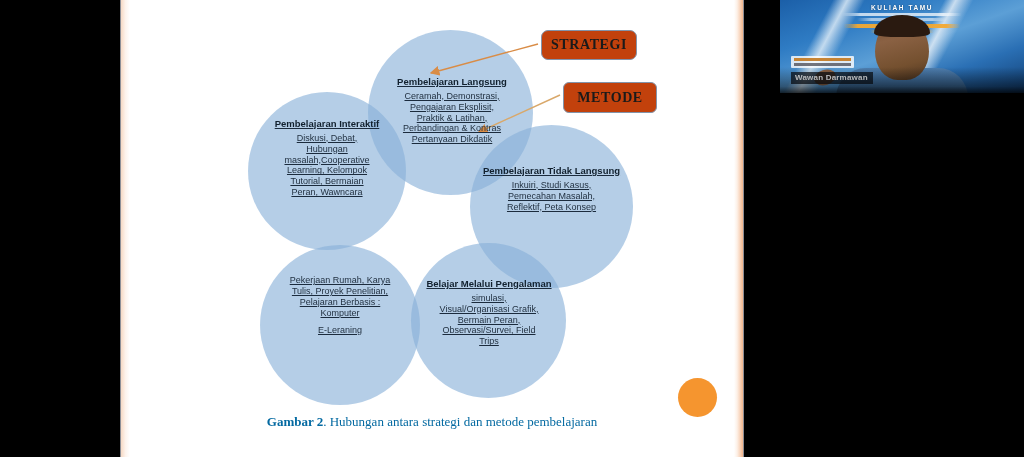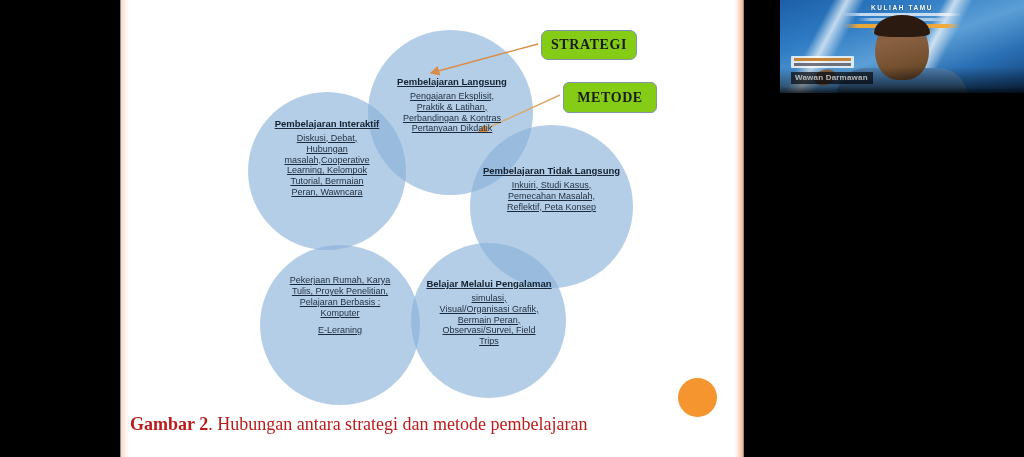--- a/index.html
+++ b/index.html
@@ -93,41 +93,41 @@
     color: #1e2d3d;
   }
   .circle-label .body .ln { display: block; }
 
   
   .callout {
     position: absolute;
     box-sizing: border-box;
     border: 1.3px solid #8294ab;
     border-radius: 7px;
-    background: #84cc16;
+    background: #c2410c;
     color: #1a1a1a;
     font-family: "Liberation Serif", serif;
     font-weight: bold;
     font-size: 14px;
     letter-spacing: 0.6px;
     display: flex;
     align-items: center;
     justify-content: center;
   }
 
   
   #caption {
     position: absolute;
     left: 0;
     top: 414px;
     width: 604px;
-    text-align: left;
+    text-align: center;
     font-family: "Liberation Serif", serif;
-    font-size: 18px;
-    color: #b91c1c;
+    font-size: 13px;
+    color: #0369a1;
   }
   #caption .bold { font-weight: bold; }
 
   
   #orange-dot {
     position: absolute;
     left: 548px;
     top: 378px;
     width: 39px;
     height: 39px;
@@ -354,20 +354,21 @@
           <span class="ln">masalah,Cooperative</span>
           <span class="ln">Learning, Kelompok</span>
           <span class="ln">Tutorial, Bermaian</span>
           <span class="ln">Peran, Wawncara</span>
         </span>
       </div>
 
       <div class="circle-label" style="left:232px; top:76px; width:180px;">
         <span class="head">Pembelajaran Langsung</span>
         <span class="body">
+          <span class="ln">Ceramah, Demonstrasi,</span>
           <span class="ln">Pengajaran Eksplisit,</span>
           <span class="ln">Praktik &amp; Latihan,</span>
           <span class="ln">Perbandingan &amp; Kontras</span>
           <span class="ln">Pertanyaan Dikdatik</span>
         </span>
       </div>
 
       <div class="circle-label" style="left:340px; top:165px; width:163px;">
         <span class="head">Pembelajaran  Tidak Langsung</span>
         <span class="body">

